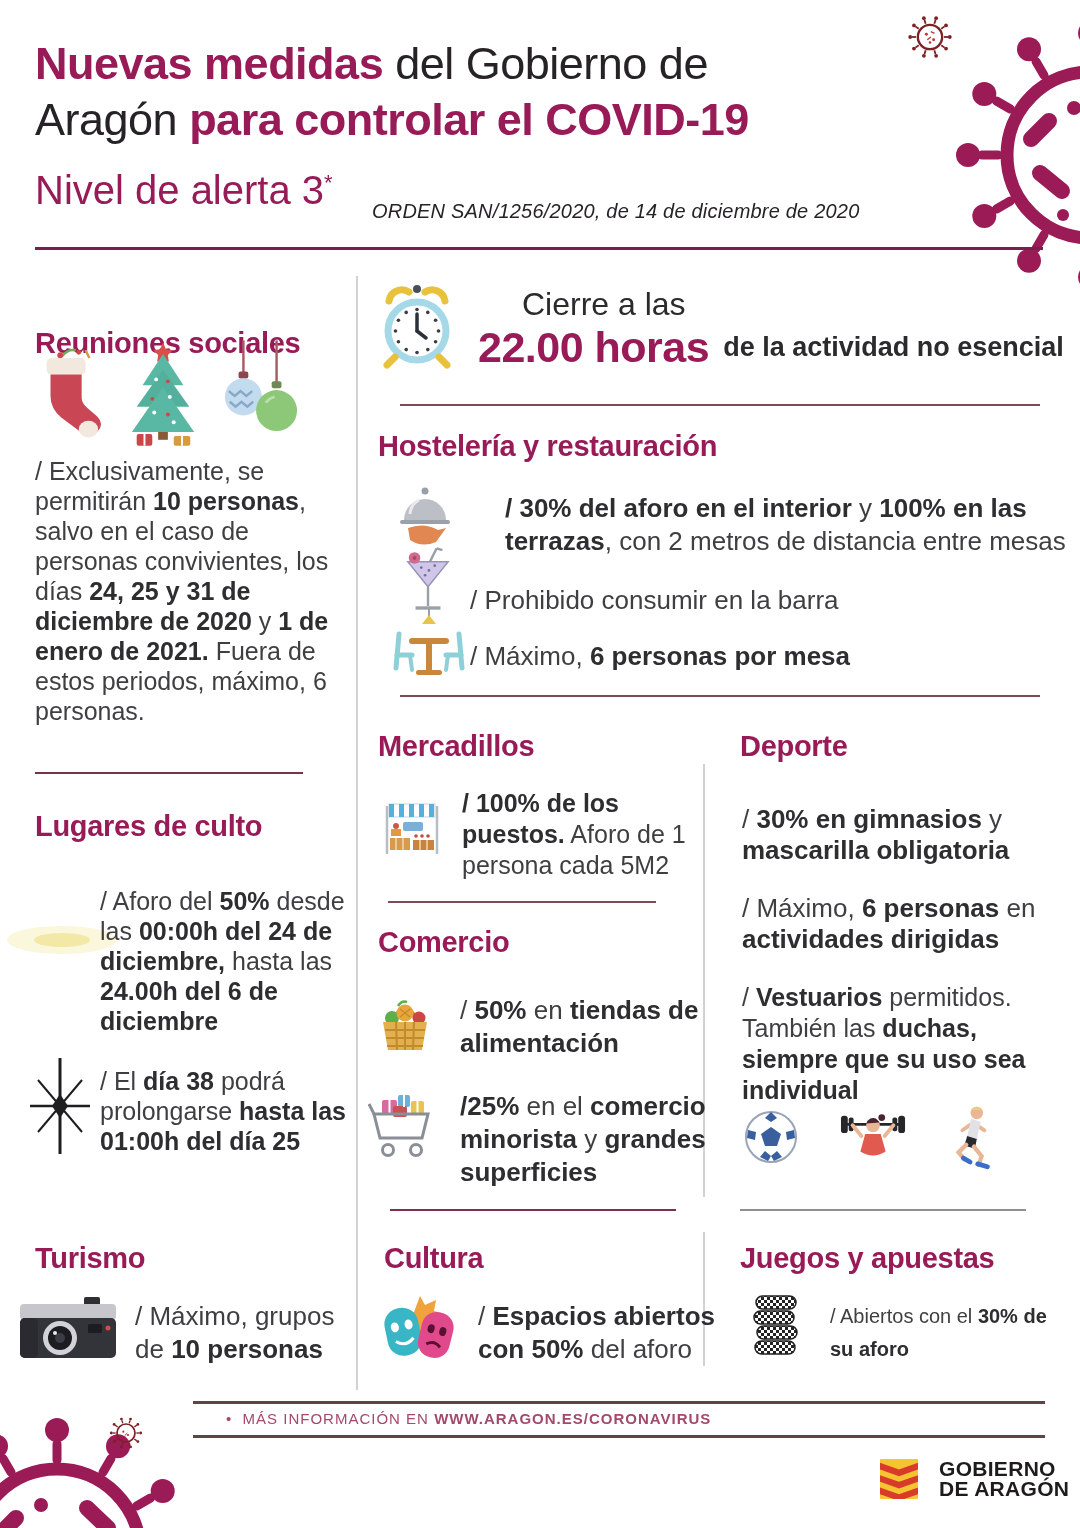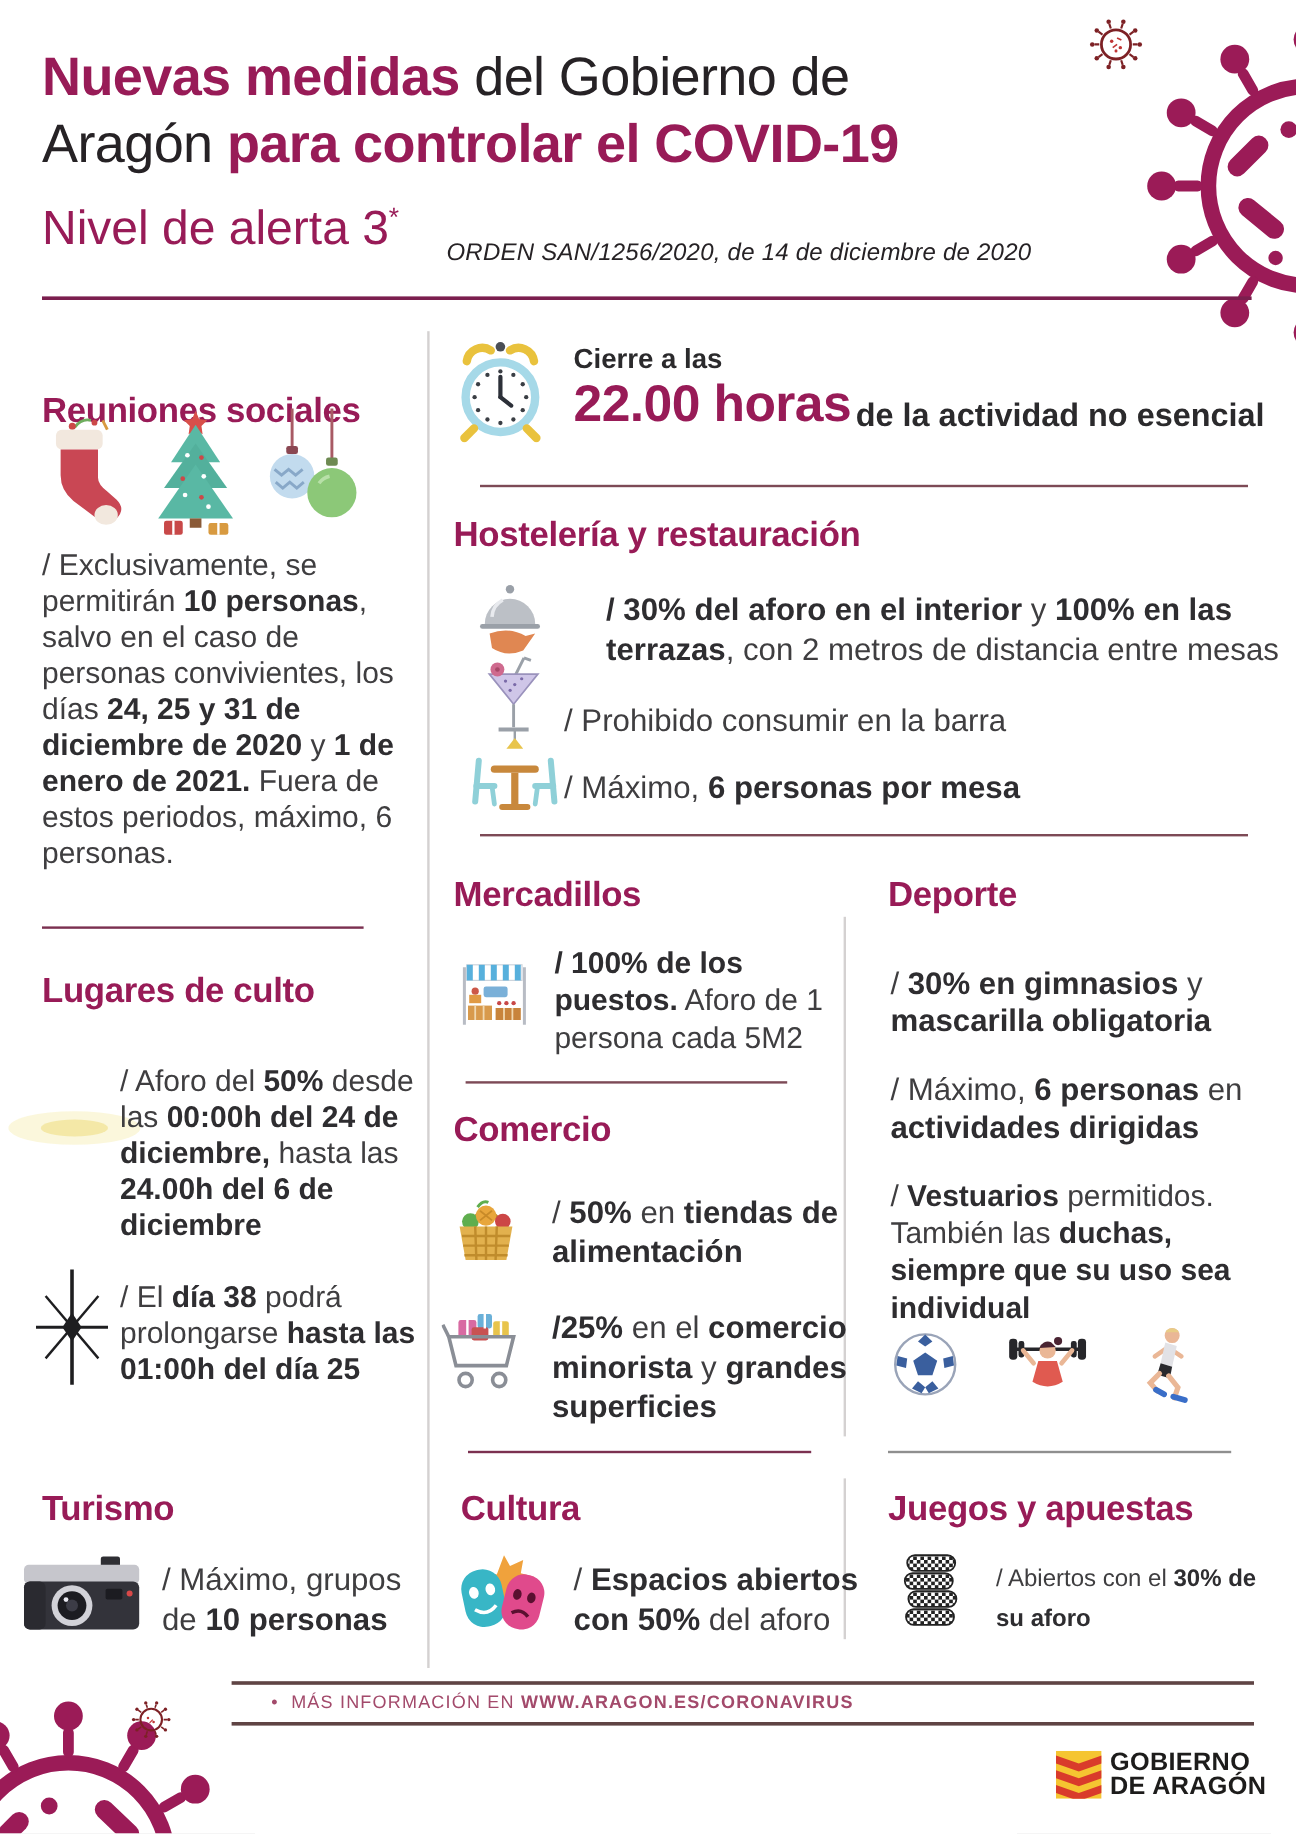--- a/index.html
+++ b/index.html
@@ -32,22 +32,22 @@
   #turismo-title{left:35px;top:1242px;}
   #camera-icon{left:18px;top:1294px;width:100px;height:68px;}
   #turismo-text{left:135px;top:1300px;width:220px;font-size:26px;line-height:33px;}
 
   #vline-main{left:356px;top:276px;height:1114px;}
   #vline-mid{left:703px;top:764px;height:433px;}
   #vline-bottom{left:703px;top:1232px;height:134px;}
 
   #clock-icon{left:377px;top:281px;width:80px;height:88px;}
   #closure-block{left:478px;top:286px;color:#2b2a2c;}
-  #closure-lead{font-size:23px;font-weight:700;}
-  #closure-row{display:flex;align-items:flex-end;gap:4px;white-space:nowrap;}
+  #closure-lead{font-size:32px;font-weight:400;margin-left:44px;}
+  #closure-row{display:flex;align-items:center;gap:14px;white-space:nowrap;}
   #closure-time{font-size:43px;font-weight:700;color:var(--accent);letter-spacing:-0.5px;}
   #closure-scope{font-size:27px;font-weight:700;}
   #rule-closure{left:400px;top:404px;width:640px;height:2px;}
 
   #hosteleria-title{left:378px;top:430px;}
   #cloche-icon{left:396px;top:484px;width:58px;height:64px;}
   #cocktail-icon{left:402px;top:546px;width:52px;height:72px;}
   #tablechairs-icon{left:388px;top:608px;width:82px;height:80px;}
   #host-text1{left:470px;top:492px;width:578px;font-size:26px;line-height:33px;margin-left:35px;}
   #host-text2{left:470px;top:584px;width:578px;font-size:26px;line-height:33px;}
@@ -77,21 +77,21 @@
   #cultura-text{left:478px;top:1300px;width:240px;font-size:26px;line-height:33px;}
   #juegos-title{left:740px;top:1242px;}
   #chips-icon{left:752px;top:1294px;width:48px;height:66px;}
   #juegos-text{left:830px;top:1300px;width:225px;font-size:20px;line-height:33px;}
 
   #rule-footer-top{left:193px;top:1401px;width:852px;height:3px;background:#5f4444;}
   #footer-text{left:226px;top:1410px;font-size:15px;letter-spacing:1px;color:#a34a6b;}
   #footer-text b{font-weight:700;}
   #rule-footer-bottom{left:193px;top:1435px;width:852px;height:3px;background:#5f4444;}
 
-  #logo{left:880px;top:1459px;display:flex;gap:7px;align-items:center;}
+  #logo{left:880px;top:1459px;display:flex;gap:21px;align-items:center;}
   #logo-text{font-size:21px;font-weight:700;line-height:20px;color:#1d1c1b;letter-spacing:0.3px;}
 
   #virus-large-top{left:945px;top:15px;width:280px;height:280px;}
   #virus-small-top{left:903px;top:10px;width:54px;height:54px;}
   #virus-large-bottom{left:-88px;top:1412px;width:280px;height:280px;}
   #virus-small-bottom{left:106px;top:1413px;width:40px;height:40px;}
 </style>
 </head>
 <body>
 

